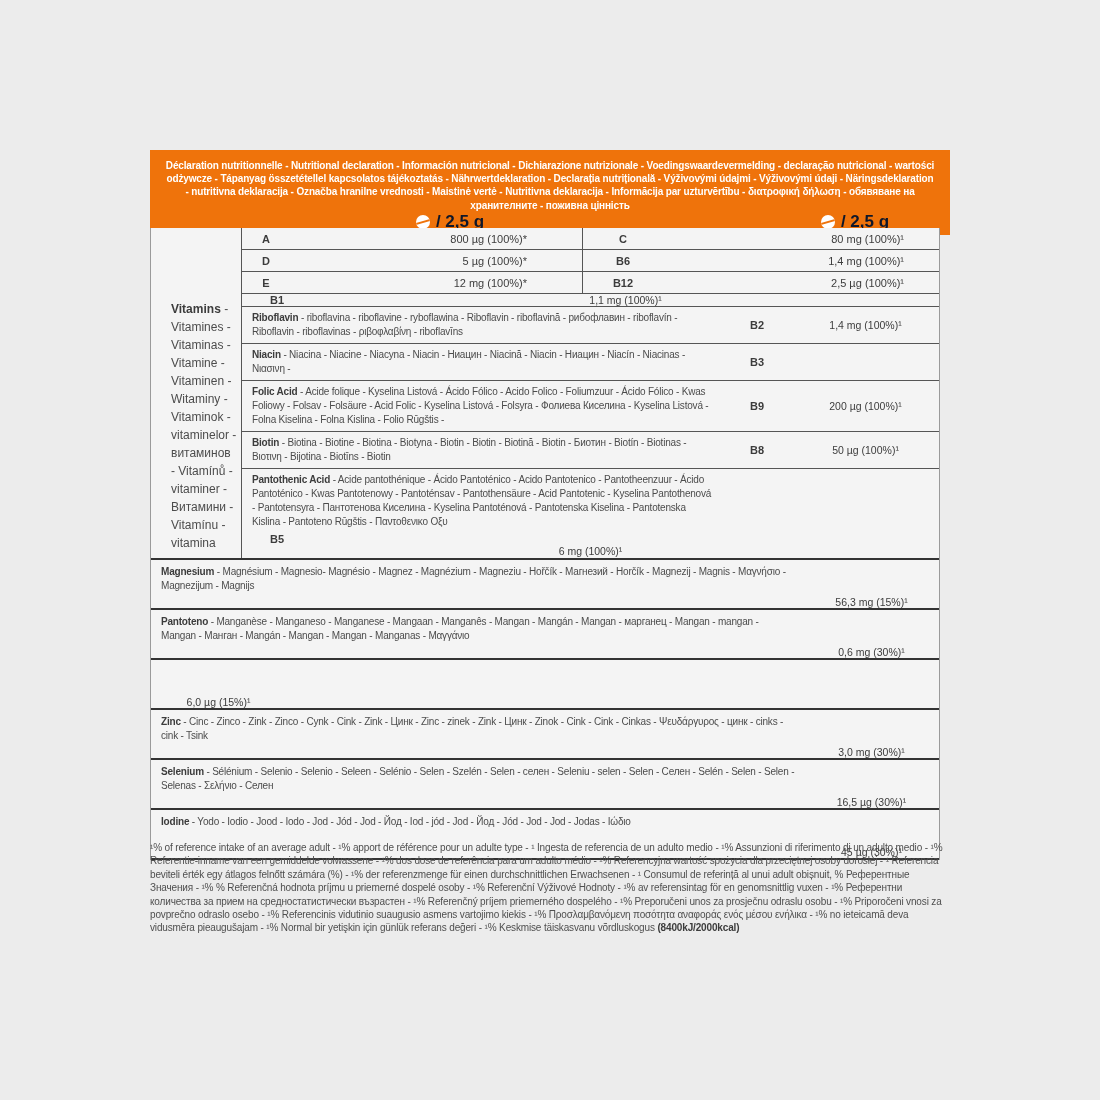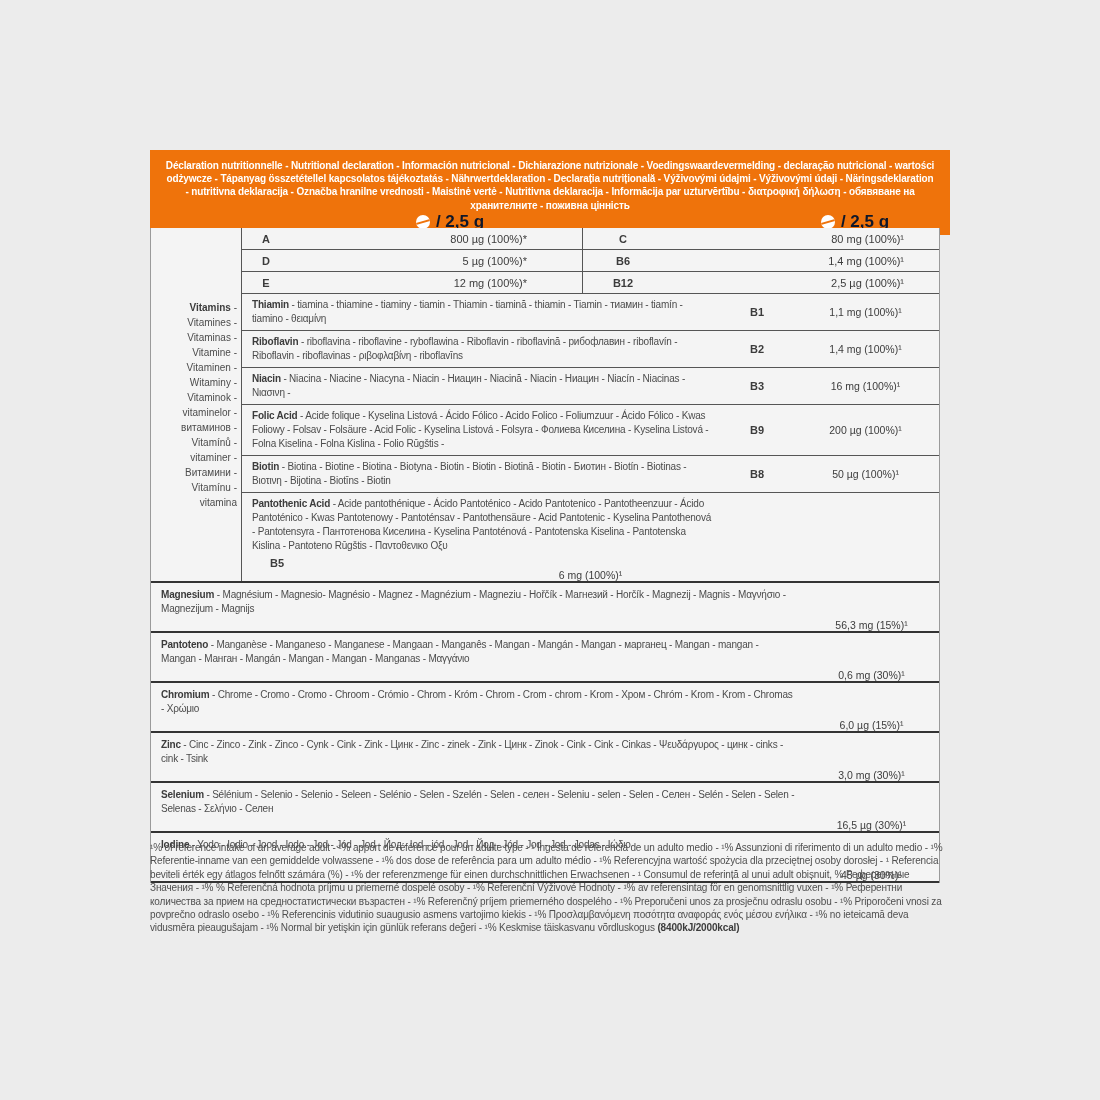--- a/index.html
+++ b/index.html
@@ -31,21 +31,21 @@
     border-left:1px solid #9a9a9a;border-right:1px solid #9a9a9a;box-sizing:border-box;
   }
   .topsec{margin-left:90px;border-left:1px solid #555;}
   .trow{display:flex;align-items:stretch;height:21px;border-bottom:1px solid #555;font-size:11px;}
   .trow .c1{width:48px;display:flex;align-items:center;justify-content:center;font-weight:bold;color:#3c3c3c;}
   .trow .c2{width:292px;display:flex;align-items:center;justify-content:flex-end;padding-right:55px;box-sizing:border-box;color:#3c3c3c;}
   .trow .c3{width:80px;border-left:1px solid #555;display:flex;align-items:center;justify-content:center;font-weight:bold;color:#3c3c3c;}
   .trow .c4{flex:1;display:flex;align-items:center;justify-content:flex-end;padding-right:35px;box-sizing:border-box;color:#3c3c3c;}
 
   .vitsec{display:flex;border-bottom:2px solid #333;}
-  .vlabel{width:90px;box-sizing:border-box;padding:6px 4px 6px 20px;font-size:10px;line-height:1.5;color:#4c4c4c;text-align:right;}
+  .vlabel{width:90px;box-sizing:border-box;padding:6px 4px 6px 20px;font-size:12px;line-height:1.5;color:#4c4c4c;}
   .vbody{flex:1;border-left:1px solid #555;display:flex;flex-direction:column;}
   .vrow{display:flex;border-bottom:1px solid #555;}
   .vrow:last-child{border-bottom:none;flex-direction:column;}
   .vname{width:480px;box-sizing:border-box;padding:4px 6px 4px 10px;font-size:10px;line-height:1.4;letter-spacing:-0.2px;color:#4c4c4c;}
   .vcode{width:70px;display:flex;align-items:center;justify-content:center;font-weight:bold;font-size:11px;color:#3c3c3c;}
   .vval{flex:1;display:flex;align-items:center;justify-content:center;font-size:10.5px;color:#3c3c3c;}
 
   .mrow{display:flex;border-bottom:2px solid #333;font-size:10px;}
   .mname{flex:1;box-sizing:border-box;padding:5px 8px 5px 10px;line-height:1.42;letter-spacing:-0.2px;color:#4c4c4c;}
   .mval{width:135px;display:flex;align-items:center;justify-content:center;font-size:10.5px;color:#3c3c3c;margin-top:36px;}
@@ -99,35 +99,33 @@
     </div>
   </div>
 
   <div class="vitsec">
     <div class="vlabel">
       <span class="b">Vitamins</span><span> - Vitamines - Vitaminas - Vitamine - Vitaminen - Witaminy - Vitaminok - vitaminelor - витаминов - Vitamínů - vitaminer - Витамини - Vitamínu - vitamina</span>
     </div>
     <div class="vbody">
 
       <div class="vrow">
-        <div class="vname"><span class="b">Thiamin</span><span> - tiamina - thiamine - tiaminy - tiamin - Thiamin - tiamină - thiamin - Tiamin - тиамин - tiamín - tiamino - θειαμίνη</span></div>
         <div class="vcode">B1</div>
         <div class="vval">1,1 mg (100%)¹</div>
       </div>
 
       <div class="vrow">
         <div class="vname"><span class="b">Riboflavin</span><span> - riboflavina - riboflavine - ryboflawina - Riboflavin - riboflavină - рибофлавин - riboflavín - Riboflavin - riboflavinas - ριβοφλαβίνη - riboflavīns</span></div>
         <div class="vcode">B2</div>
         <div class="vval">1,4 mg (100%)¹</div>
       </div>
 
       <div class="vrow">
         <div class="vname"><span class="b">Niacin</span><span> - Niacina - Niacine - Niacyna - Niacin - Ниацин - Niacină - Niacin - Ниацин - Niacín - Niacinas - Νιασινη -</span></div>
         <div class="vcode">B3</div>
-        <div class="vval">16 mg (100%)¹</div>
       </div>
 
       <div class="vrow">
         <div class="vname"><span class="b">Folic Acid</span><span> - Acide folique - Kyselina Listová - Ácido Fólico - Acido Folico - Foliumzuur - Ácido Fólico - Kwas Foliowy - Folsav - Folsäure - Acid Folic - Kyselina Listová - Folsyra - Фолиева Киселина - Kyselina Listová - Folna Kiselina - Folna Kislina - Folio Rūgštis -</span></div>
         <div class="vcode">B9</div>
         <div class="vval">200 µg (100%)¹</div>
       </div>
 
       <div class="vrow">
         <div class="vname"><span class="b">Biotin</span><span> - Biotina - Biotine - Biotina - Biotyna - Biotin - Biotin - Biotină - Biotin - Биотин - Biotín - Biotinas - Βιοτινη - Bijotina - Biotīns - Biotin</span></div>
@@ -146,21 +144,20 @@
 
   <div class="mrow">
     <div class="mname"><span class="b">Magnesium</span><span> - Magnésium - Magnesio- Magnésio - Magnez - Magnézium - Magneziu - Hořčík - Магнезий - Horčík - Magnezij - Magnis - Μαγνήσιο - Magnezijum - Magnijs</span></div>
     <div class="mval">56,3 mg (15%)¹</div>
   </div>
   <div class="mrow">
     <div class="mname"><span class="b">Pantoteno</span><span> - Manganèse - Manganeso - Manganese - Mangaan - Manganês - Mangan - Mangán - Mangan - марганец - Mangan - mangan - Mangan - Манган - Mangán - Mangan - Mangan - Manganas - Μαγγάνιο</span></div>
     <div class="mval">0,6 mg (30%)¹</div>
   </div>
   <div class="mrow">
-    <div class="mname"><span class="b">Chromium</span><span> - Chrome - Cromo - Cromo - Chroom - Crómio - Chrom - Króm - Chrom - Crom - chrom - Krom - Хром - Chróm - Krom - Krom - Chromas - Χρώμιο</span></div>
     <div class="mval">6,0 µg (15%)¹</div>
   </div>
   <div class="mrow">
     <div class="mname"><span class="b">Zinc</span><span> - Cinc - Zinco - Zink - Zinco - Cynk - Cink - Zink - Цинк - Zinc - zinek - Zink - Цинк - Zinok - Cink - Cink - Cinkas - Ψευδάργυρος - цинк - cinks - cink - Tsink</span></div>
     <div class="mval">3,0 mg (30%)¹</div>
   </div>
   <div class="mrow">
     <div class="mname"><span class="b">Selenium</span><span> - Sélénium - Selenio - Selenio - Seleen - Selénio - Selen - Szelén - Selen - селен - Seleniu - selen - Selen - Селен - Selén - Selen - Selen - Selenas - Σελήνιο - Селен</span></div>
     <div class="mval">16,5 µg (30%)¹</div>
   </div>

